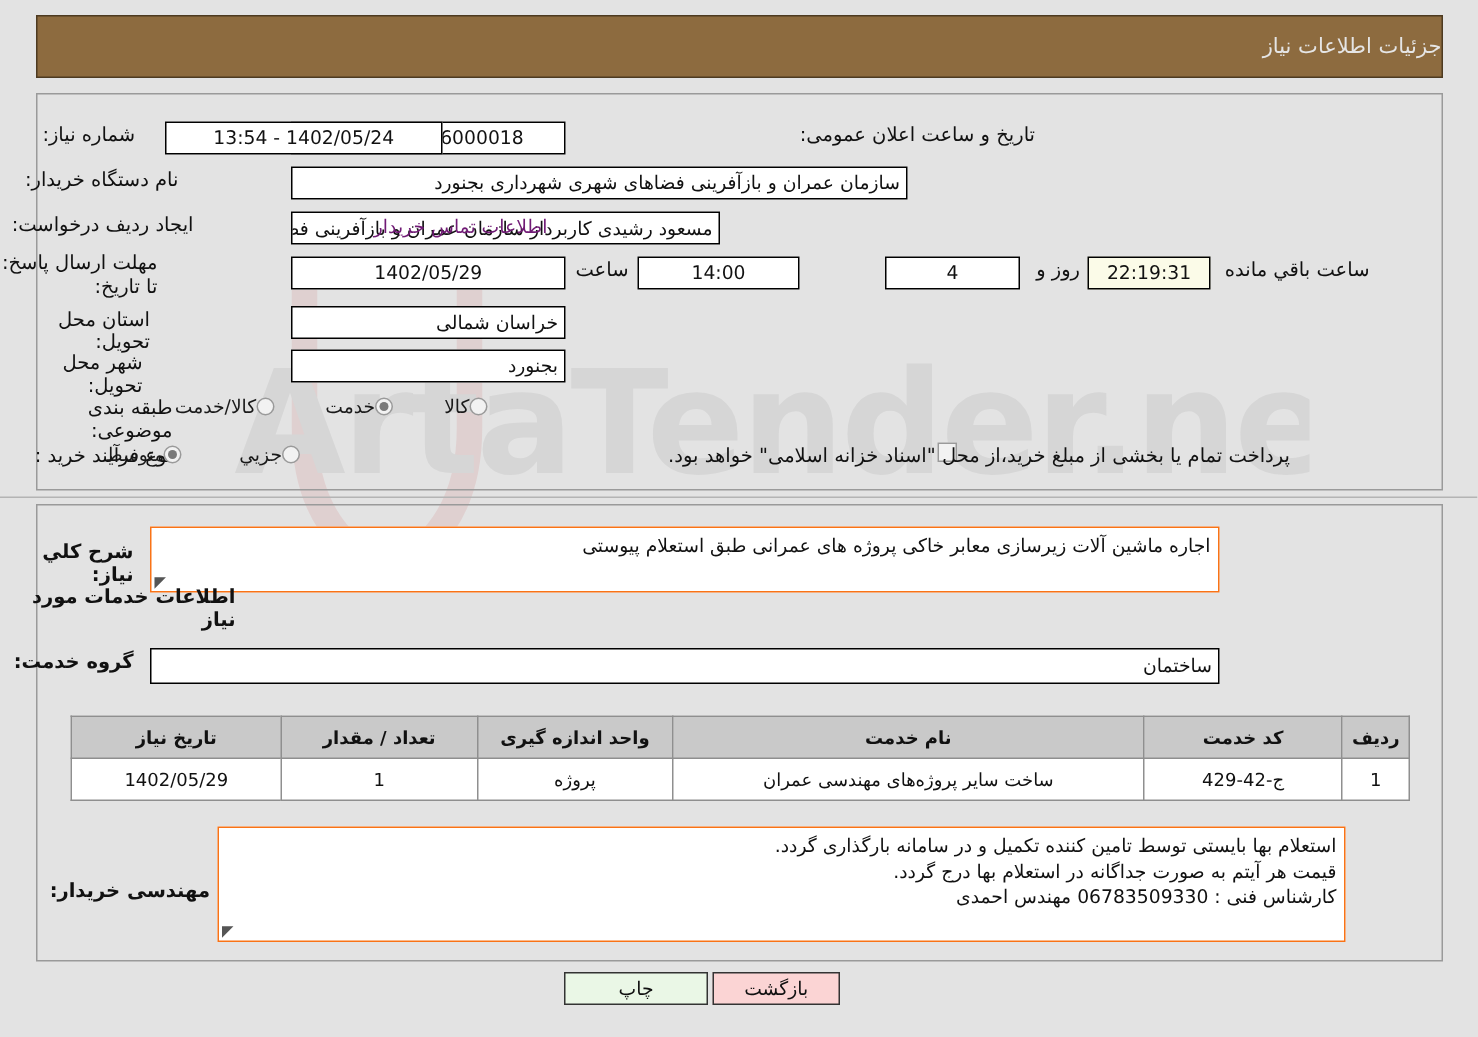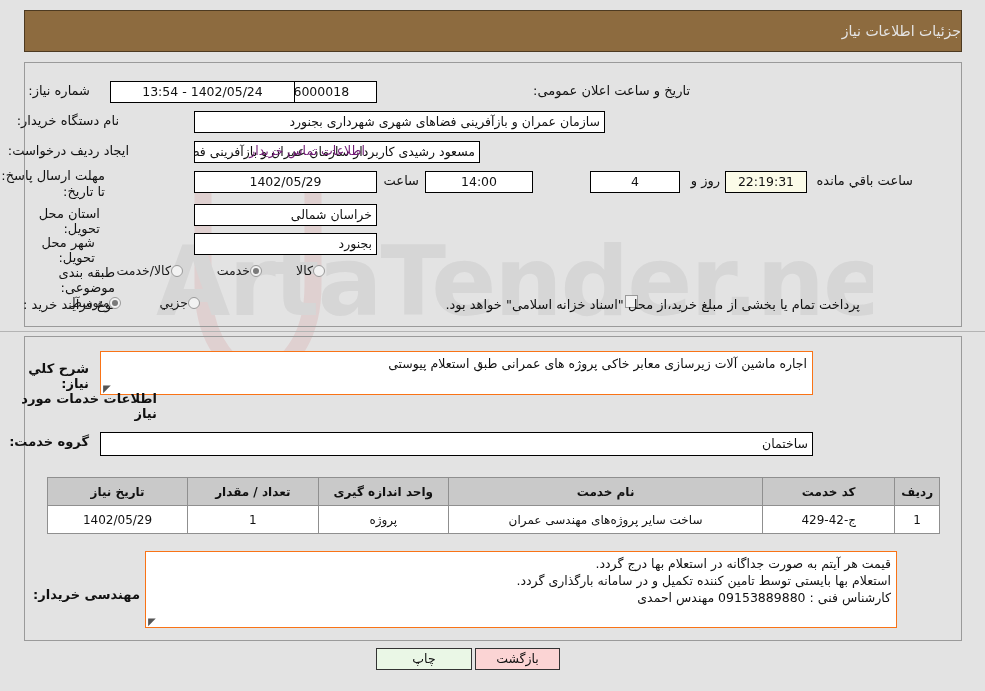--- a/index.html
+++ b/index.html
@@ -231,22 +231,22 @@
         <td>ساخت سایر پروژه‌های مهندسی عمران</td>
         <td>پروژه</td>
         <td>1</td>
         <td>1402/05/29</td>
       </tr>
     </tbody>
   </table>
 
   <div class="lbl-r bold" style="right:845px;top:587px;width:139px;font-size:13px;">مهندسی خریدار:</div>
   <div class="ta" style="position:absolute;right:88px;top:551px;width:752px;height:77px;">
+    <div>استعلام بها بایستی توسط تامین کننده تکمیل و در سامانه بارگذاری گردد.</div>
     <div>قیمت هر آیتم به صورت جداگانه در استعلام بها درج گردد.</div>
-    <div>استعلام بها بایستی توسط تامین کننده تکمیل و در سامانه بارگذاری گردد.</div>
-    <div>کارشناس فنی : 09153889880 مهندس احمدی</div>
+    <div>کارشناس فنی : 06783509330 مهندس احمدی</div>
     <span class="grip">◥</span>
   </div>
 
   <div class="btn print" style="right:513px;top:648px;width:96px;">چاپ</div>
   <div class="btn back" style="right:425px;top:648px;width:85px;">بازگشت</div>
 
 </div>
 
 </body></html>

